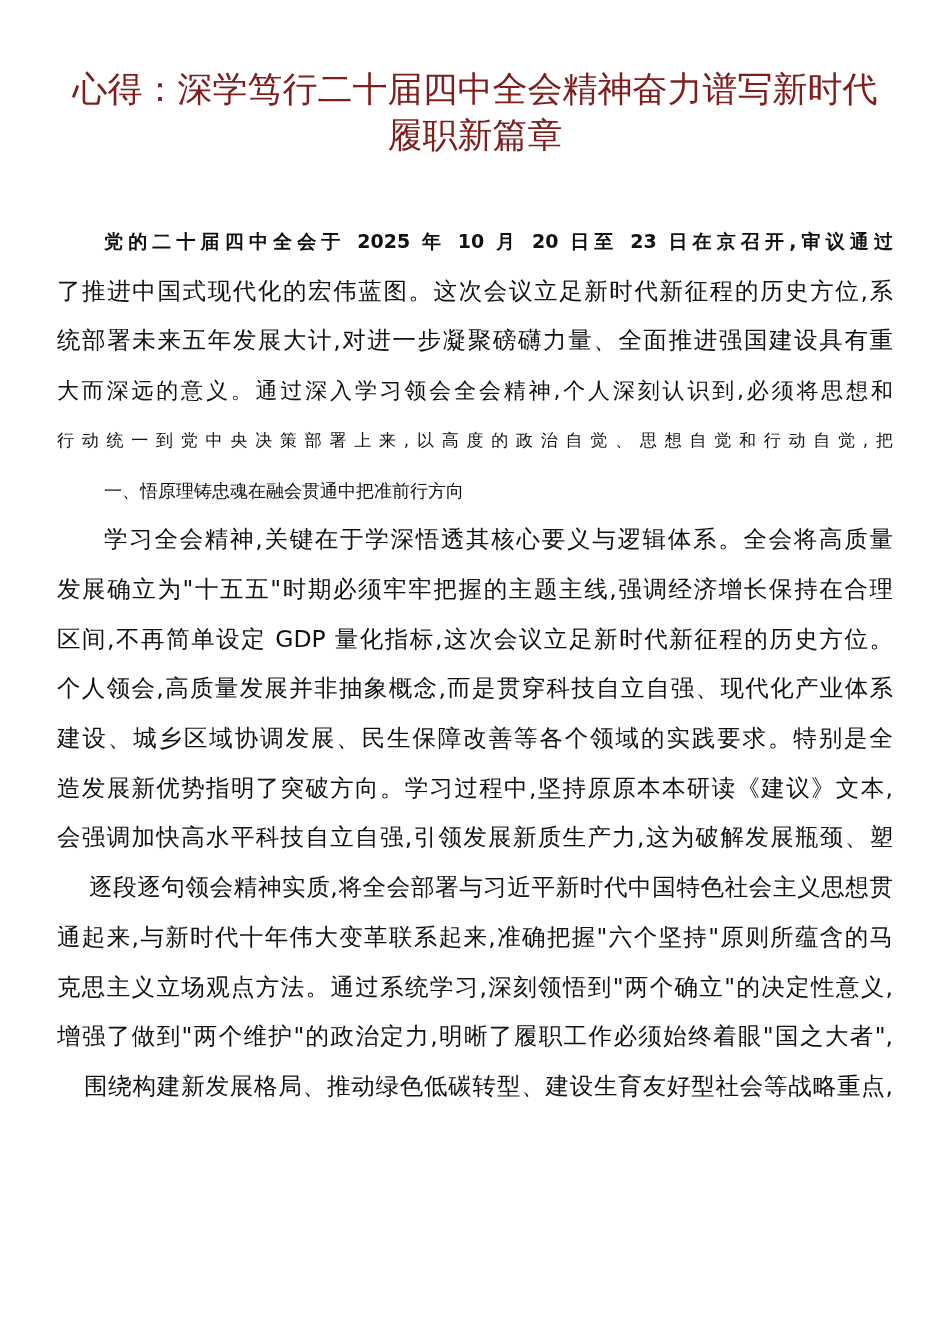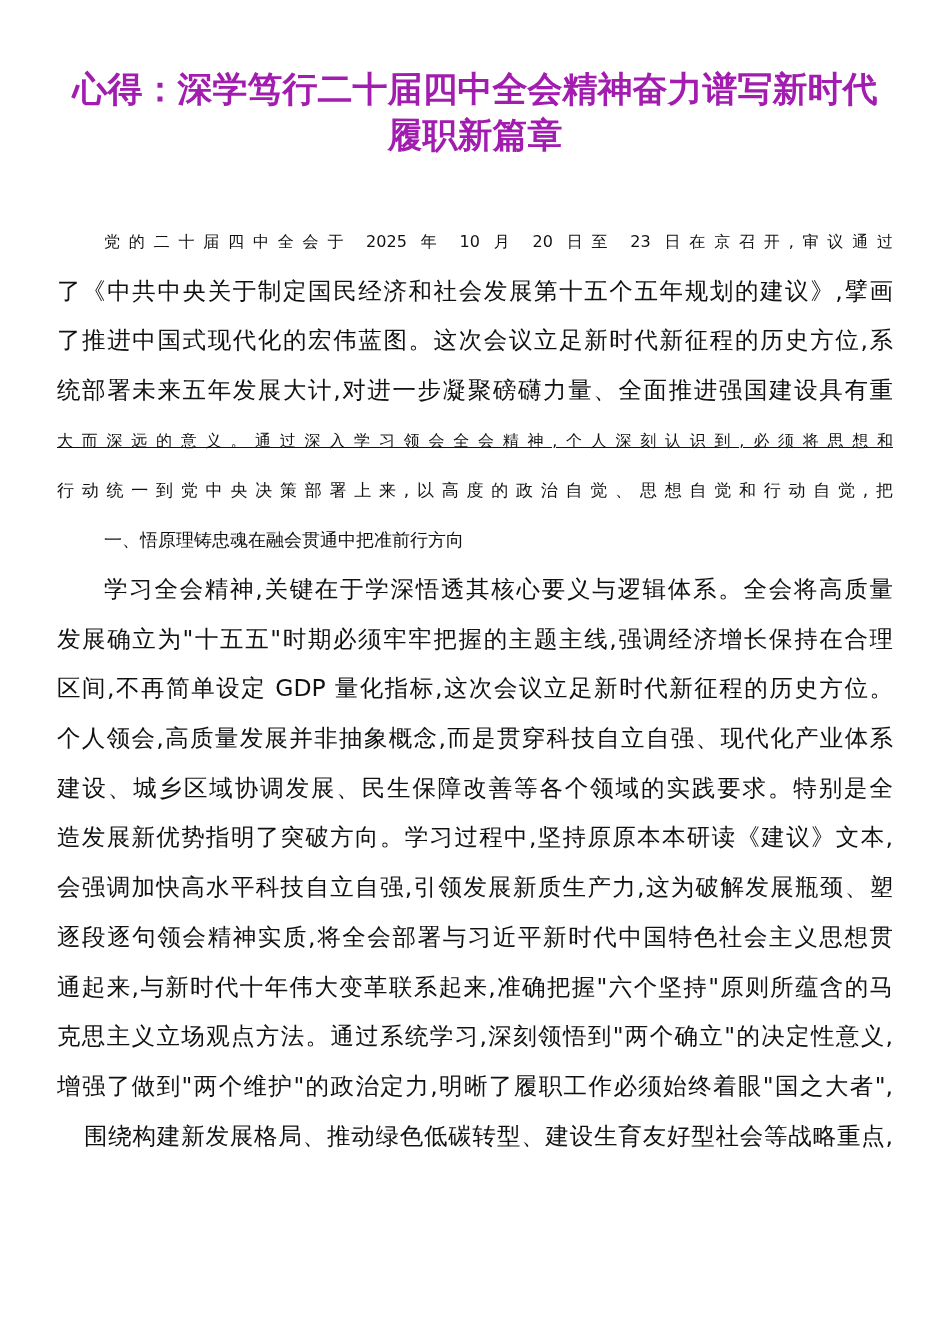--- a/index.html
+++ b/index.html
@@ -24,24 +24,24 @@
       background: #ffffff;
     }
     .title {
       position: absolute;
       left: 57px;
       top: 66px;
       width: 836px;
       margin: 0;
       text-align: center;
       font-size: 35px;
-      font-weight: bold;
+      font-weight: normal;
       line-height: 46px;
       letter-spacing: 0px;
-      color: #a21caf;
+      color: #7f1d1d;
     }
     .body-text {
       position: absolute;
       left: 57px;
       top: 217px;
       width: 836px;
     }
     .line {
       display: block;
       white-space: nowrap;
@@ -61,41 +61,40 @@
 <div class="page">
 
   <h1 class="title">
     <span class="title-line" style="display:block;">心得：深学笃行二十届四中全会精神奋力谱写新时代</span>
     <span class="title-line" style="display:block;">履职新篇章</span>
   </h1>
 
   <div class="body-text">
 
     <div class="para-block">
-      <span class="line indent" style="font-size: 16px; line-height: 49.7px; white-space: nowrap; overflow: visible;">党的二十届四中全会于 2025 年 10 月 20 日至 23 日在京召开,审议通过</span>
-      <span class="line" style="font-size: 23.5px; line-height: 49.7px; white-space: nowrap; overflow: visible;">了《中共中央关于制定国民经济和社会发展第十五个五年规划的建议》,擘画</span>
+      <span class="line indent" style="font-size: 19px; line-height: 49.7px; white-space: nowrap; overflow: visible; font-weight: bold;">党的二十届四中全会于 2025 年 10 月 20 日至 23 日在京召开,审议通过</span>
       <span class="line" style="font-size: 23.5px; line-height: 49.7px; white-space: nowrap; overflow: visible;">了推进中国式现代化的宏伟蓝图。这次会议立足新时代新征程的历史方位,系</span>
       <span class="line" style="font-size: 23.5px; line-height: 49.7px; white-space: nowrap; overflow: visible;">统部署未来五年发展大计,对进一步凝聚磅礴力量、全面推进强国建设具有重</span>
-      <span class="line" style="font-size: 16px; line-height: 49.7px; white-space: nowrap; overflow: visible; text-decoration: underline;">大而深远的意义。通过深入学习领会全会精神,个人深刻认识到,必须将思想和</span>
+      <span class="line" style="font-size: 22px; line-height: 49.7px; white-space: nowrap; overflow: visible;">大而深远的意义。通过深入学习领会全会精神,个人深刻认识到,必须将思想和</span>
       <span class="line" style="font-size: 17px; line-height: 49.7px; white-space: nowrap; overflow: visible;">行动统一到党中央决策部署上来,以高度的政治自觉、思想自觉和行动自觉,把</span>
     </div>
 
     <div class="para-block">
       <span class="line last indent" style="font-size: 18px; line-height: 49.7px; white-space: nowrap; overflow: visible;">一、悟原理铸忠魂在融会贯通中把准前行方向</span>
     </div>
 
     <div class="para-block">
       <span class="line indent" style="font-size: 23.5px; line-height: 49.7px; white-space: nowrap; overflow: visible;">学习全会精神,关键在于学深悟透其核心要义与逻辑体系。全会将高质量</span>
       <span class="line" style="font-size: 23.5px; line-height: 49.7px; white-space: nowrap; overflow: visible;">发展确立为"十五五"时期必须牢牢把握的主题主线,强调经济增长保持在合理</span>
       <span class="line" style="font-size: 23.5px; line-height: 49.7px; white-space: nowrap; overflow: visible;">区间,不再简单设定 GDP 量化指标,这次会议立足新时代新征程的历史方位。</span>
       <span class="line" style="font-size: 23.5px; line-height: 49.7px; white-space: nowrap; overflow: visible;">个人领会,高质量发展并非抽象概念,而是贯穿科技自立自强、现代化产业体系</span>
       <span class="line" style="font-size: 23.5px; line-height: 49.7px; white-space: nowrap; overflow: visible;">建设、城乡区域协调发展、民生保障改善等各个领域的实践要求。特别是全</span>
       <span class="line" style="font-size: 23.5px; line-height: 49.7px; white-space: nowrap; overflow: visible;">造发展新优势指明了突破方向。学习过程中,坚持原原本本研读《建议》文本,</span>
       <span class="line" style="font-size: 23.5px; line-height: 49.7px; white-space: nowrap; overflow: visible;">会强调加快高水平科技自立自强,引领发展新质生产力,这为破解发展瓶颈、塑</span>
-      <span class="line" style="font-size: 23.5px; line-height: 49.7px; white-space: nowrap; overflow: visible;">逐段逐句领会精神实质,将全会部署与习近平新时代中国特色社会主义思想贯</span>
+      <span class="line" style="font-size: 23.5px; line-height: 49.7px; white-space: nowrap; overflow: visible; margin-left: 32px;">逐段逐句领会精神实质,将全会部署与习近平新时代中国特色社会主义思想贯</span>
       <span class="line" style="font-size: 23.5px; line-height: 49.7px; white-space: nowrap; overflow: visible;">通起来,与新时代十年伟大变革联系起来,准确把握"六个坚持"原则所蕴含的马</span>
       <span class="line" style="font-size: 23.5px; line-height: 49.7px; white-space: nowrap; overflow: visible;">克思主义立场观点方法。通过系统学习,深刻领悟到"两个确立"的决定性意义,</span>
       <span class="line" style="font-size: 23.5px; line-height: 49.7px; white-space: nowrap; overflow: visible;">增强了做到"两个维护"的政治定力,明晰了履职工作必须始终着眼"国之大者",</span>
       <span class="line" style="font-size: 23.5px; line-height: 49.7px; white-space: nowrap; overflow: visible; margin-left: 27px;">围绕构建新发展格局、推动绿色低碳转型、建设生育友好型社会等战略重点,</span>
     </div>
 
   </div>
 </div>
 
 </body></html>

